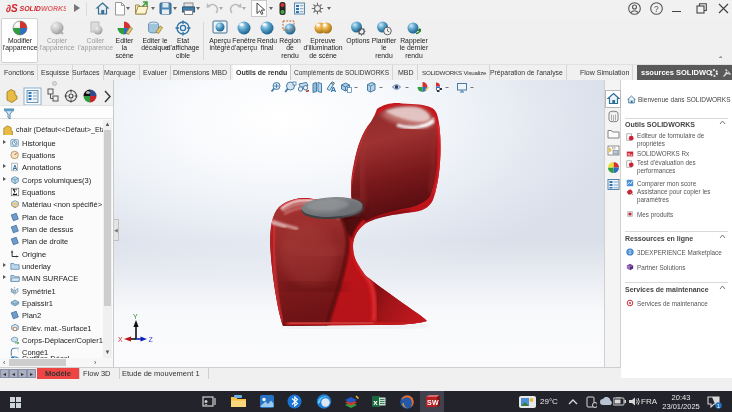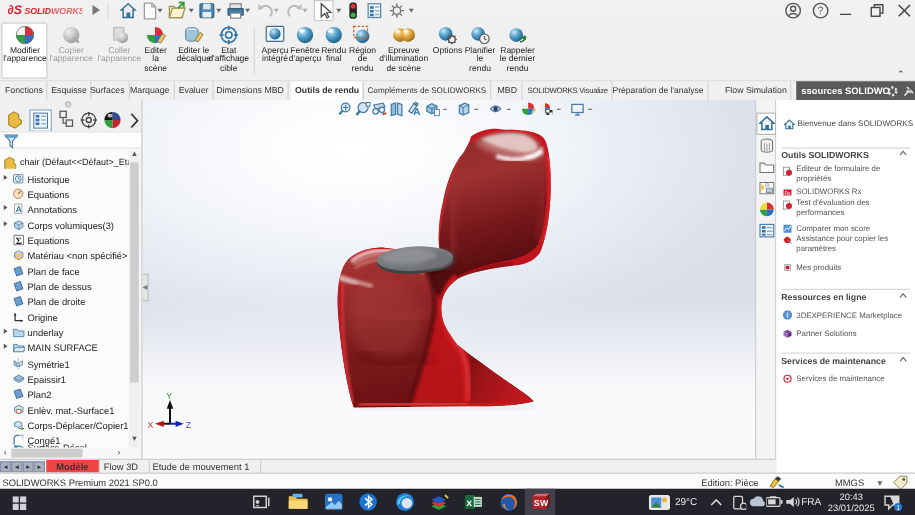--- a/index.html
+++ b/index.html
@@ -760,35 +760,20 @@
   <div class="abs" id="mmbar">
    <div class="navbtn" style="left:0">◄</div>
         <div class="navbtn" style="left:9px">◄</div>
         <div class="navbtn" style="left:18px">►</div>
         <div class="navbtn" style="left:27px">►</div>
    <div class="mtab active" style="left:37px">Modèle</div>
    <div class="mtab" style="left:75px">Flow 3D</div>
    <div class="mtab" style="left:114px">Etude de mouvement 1</div>
   </div>
 </div>
-<div class="abs" id="statusbar">
- <div class="abs" style="left:2px;top:2.5px;">SOLIDWORKS Premium 2021 SP0.0</div>
- <div class="abs" style="left:561px;top:2.5px;">Edition: Pièce</div>
- <svg class="abs" style="left:615px;top:1px" width="13" height="11">
-        <path d="M1 9 L5 3 L8 5 L4 10 Z" fill="#e8c33c" stroke="#8a6a1a" stroke-width=".7"></path>
-        <path d="M5 3 L7 1 L10 3 L8 5 Z" fill="#3a3a3a"></path>
-        <path d="M8 8 L12 10" stroke="#2e75b5" stroke-width="1.5"></path>
-      </svg>
- <div class="abs" style="left:668px;top:2.5px;">MMGS</div>
- <div class="abs" style="left:702px;top:2.5px;color:#666;">▾</div>
- <svg class="abs" style="left:714px;top:1px" width="13" height="11">
-        <path d="M1 6 L6 1 L11.5 1 L11.5 6.5 L6.5 11.5 Z" fill="#f2eccf" stroke="#8a8a5a" stroke-width=".8"></path>
-        <circle cx="9" cy="3.5" r="1.1" fill="#555"></circle>
-      </svg>
-</div>
 <div class="abs" id="taskbar">
  <svg class="abs" style="left:10px;top:5.5px" width="12" height="11">
         <rect x="0" y="0" width="5" height="5" fill="#cfd3da"></rect>
         <rect x="6" y="0" width="5" height="5" fill="#cfd3da"></rect>
         <rect x="0" y="6" width="5" height="5" fill="#cfd3da"></rect>
         <rect x="6" y="6" width="5" height="5" fill="#cfd3da"></rect>
       </svg>
  <svg class="tico" style="left:202px;top:4px" width="15" height="14">
         <rect x="1" y="2" width="10" height="9" fill="none" stroke="#d0d0d0" stroke-width="1.2"></rect>
         <path d="M13 3 L13 10" stroke="#d0d0d0" stroke-width="1.2"></path>

